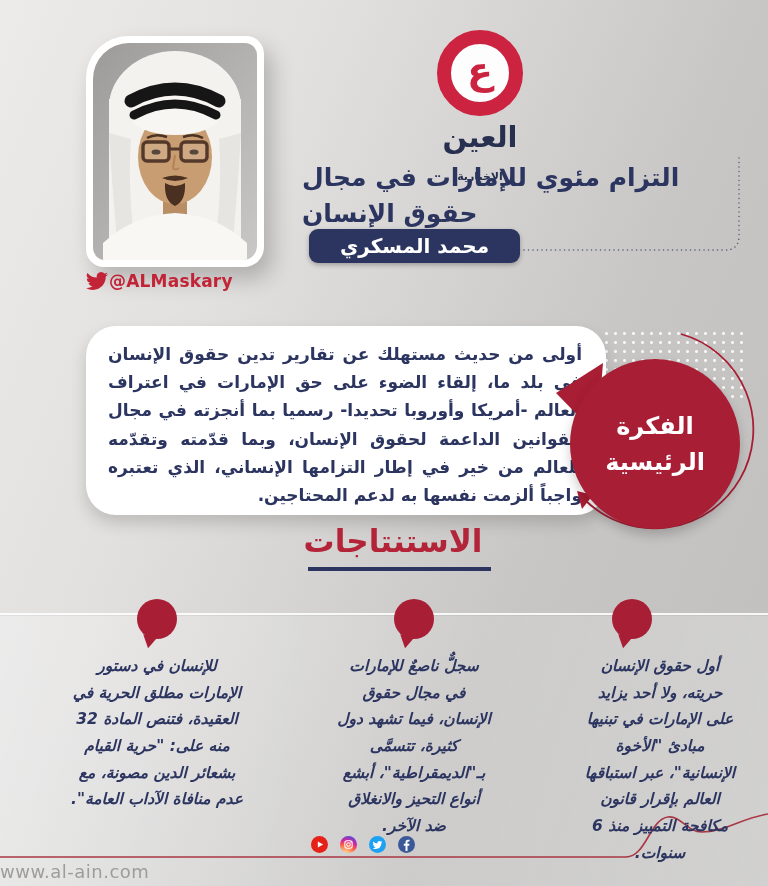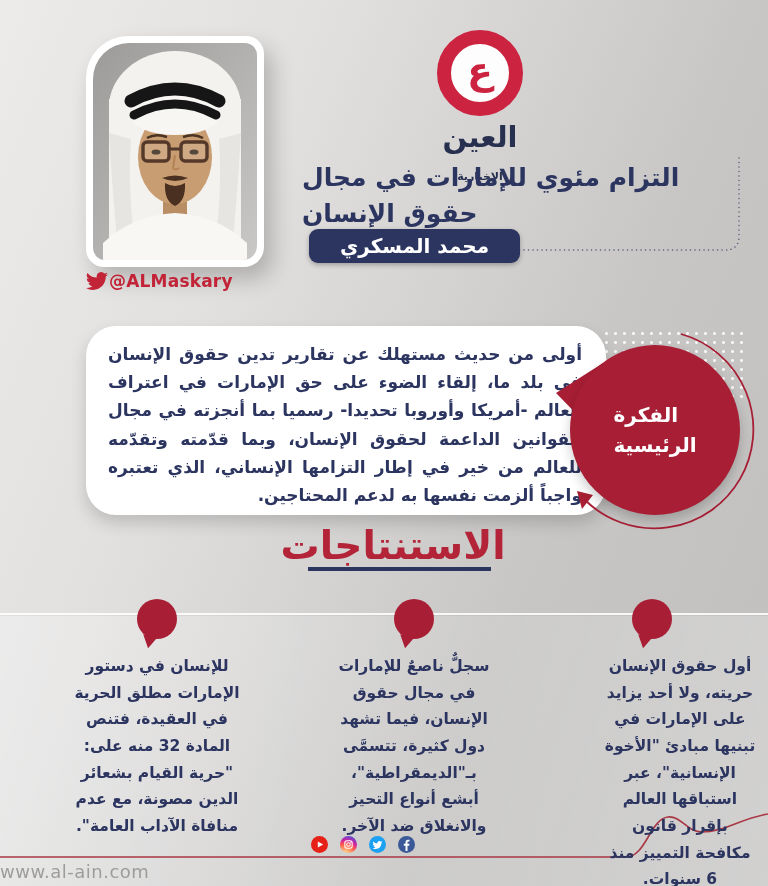--- a/index.html
+++ b/index.html
@@ -31,40 +31,40 @@
     justify-content:center;direction:rtl;box-shadow:0 2px 5px rgba(0,0,0,.28);z-index:3;}
   
   .halftone{position:absolute;left:602px;top:329px;width:146px;height:72px;z-index:1;
     background-image:radial-gradient(rgba(255,255,255,.85) 1.3px,rgba(255,255,255,0) 1.6px);
     background-size:9px 9px;}
   .idea-box{position:absolute;left:86px;top:326px;width:520px;height:189px;background:#fff;
     border-radius:30px;box-shadow:0 8px 16px rgba(0,0,0,.16);z-index:2;}
   .idea-text{margin:14px 24px 0 22px;direction:rtl;text-align:justify;font-size:17px;
     font-weight:bold;color:#2c3560;line-height:1.66;}
   .idea-decor{position:absolute;left:530px;top:325px;width:238px;height:212px;z-index:3;}
-  .idea-circle{position:absolute;left:570px;top:345px;width:170px;height:170px;background:#a81e34;
-    border-radius:50%;display:flex;align-items:center;justify-content:center;
-    color:#fff;font-size:20px;font-weight:bold;line-height:1.5;white-space:pre-line;z-index:4;
+  .idea-circle{position:absolute;left:570px;top:359px;width:170px;height:170px;background:#a81e34;
+    border-radius:50%;display:flex;align-items:center;justify-content:center;text-align:center;
+    color:#fff;font-size:24px;font-weight:bold;line-height:1.5;white-space:pre-line;z-index:4;
     box-shadow:0 6px 12px rgba(0,0,0,.2);}
   
   .conclusions-heading{position:absolute;top:523px;left:0;width:100%;box-sizing:border-box;
-    padding-left:18px;text-align:center;font-size:39px;font-weight:bold;color:#b32438;direction:rtl;z-index:2;}
+    padding-left:18px;text-align:center;font-size:31px;font-weight:bold;color:#b32438;direction:rtl;z-index:2;}
   .heading-underline{position:absolute;top:567px;left:308px;width:183px;height:4px;background:#2c3560;z-index:2;}
   .section-divider{position:absolute;top:613px;left:0;width:768px;height:2px;
     background:rgba(255,255,255,.85);box-shadow:0 1px 1px rgba(0,0,0,.06);z-index:1;}
   .conclusion{position:absolute;top:599px;z-index:2;}
-  .c-right{left:592px;width:176px;}
+  .c-right{left:572px;width:176px;}
   .c-mid{left:325px;width:178px;}
   .c-left{left:58px;width:198px;}
   .bubble-icon{width:40px;height:40px;background:#a81e34;border-radius:50%;margin:0 auto;position:relative;}
   .bubble-icon::after{content:"";position:absolute;left:4px;bottom:-9px;width:0;height:0;border-style:solid;
     border-width:12px 5px 0 9px;border-color:#a81e34 transparent transparent transparent;transform:rotate(18deg);}
   .c-right .bubble-icon{transform:translateX(-28px);}
   .conclusion p{margin:14px 12px 0;direction:rtl;text-align:center;font-size:15.5px;font-weight:bold;
-    color:#2c3560;line-height:1.72;}
+    color:#2c3560;line-height:1.72;font-style:italic;}
   
   .footer-line{position:absolute;left:0;top:808px;width:768px;height:64px;z-index:1;}
   .social-row{position:absolute;top:836px;left:0;width:100%;box-sizing:border-box;padding-right:42px;
     display:flex;justify-content:center;gap:12px;z-index:2;}
   .s-icon{width:17px;height:17px;display:block;cursor:pointer;}
   .website{position:absolute;top:861px;left:0;width:100%;box-sizing:border-box;padding-right:17px;
     text-align:left;font-size:18px;color:#9e9d9c;letter-spacing:.5px;z-index:2;cursor:pointer;}
 </style>
 </head>
 <body>

